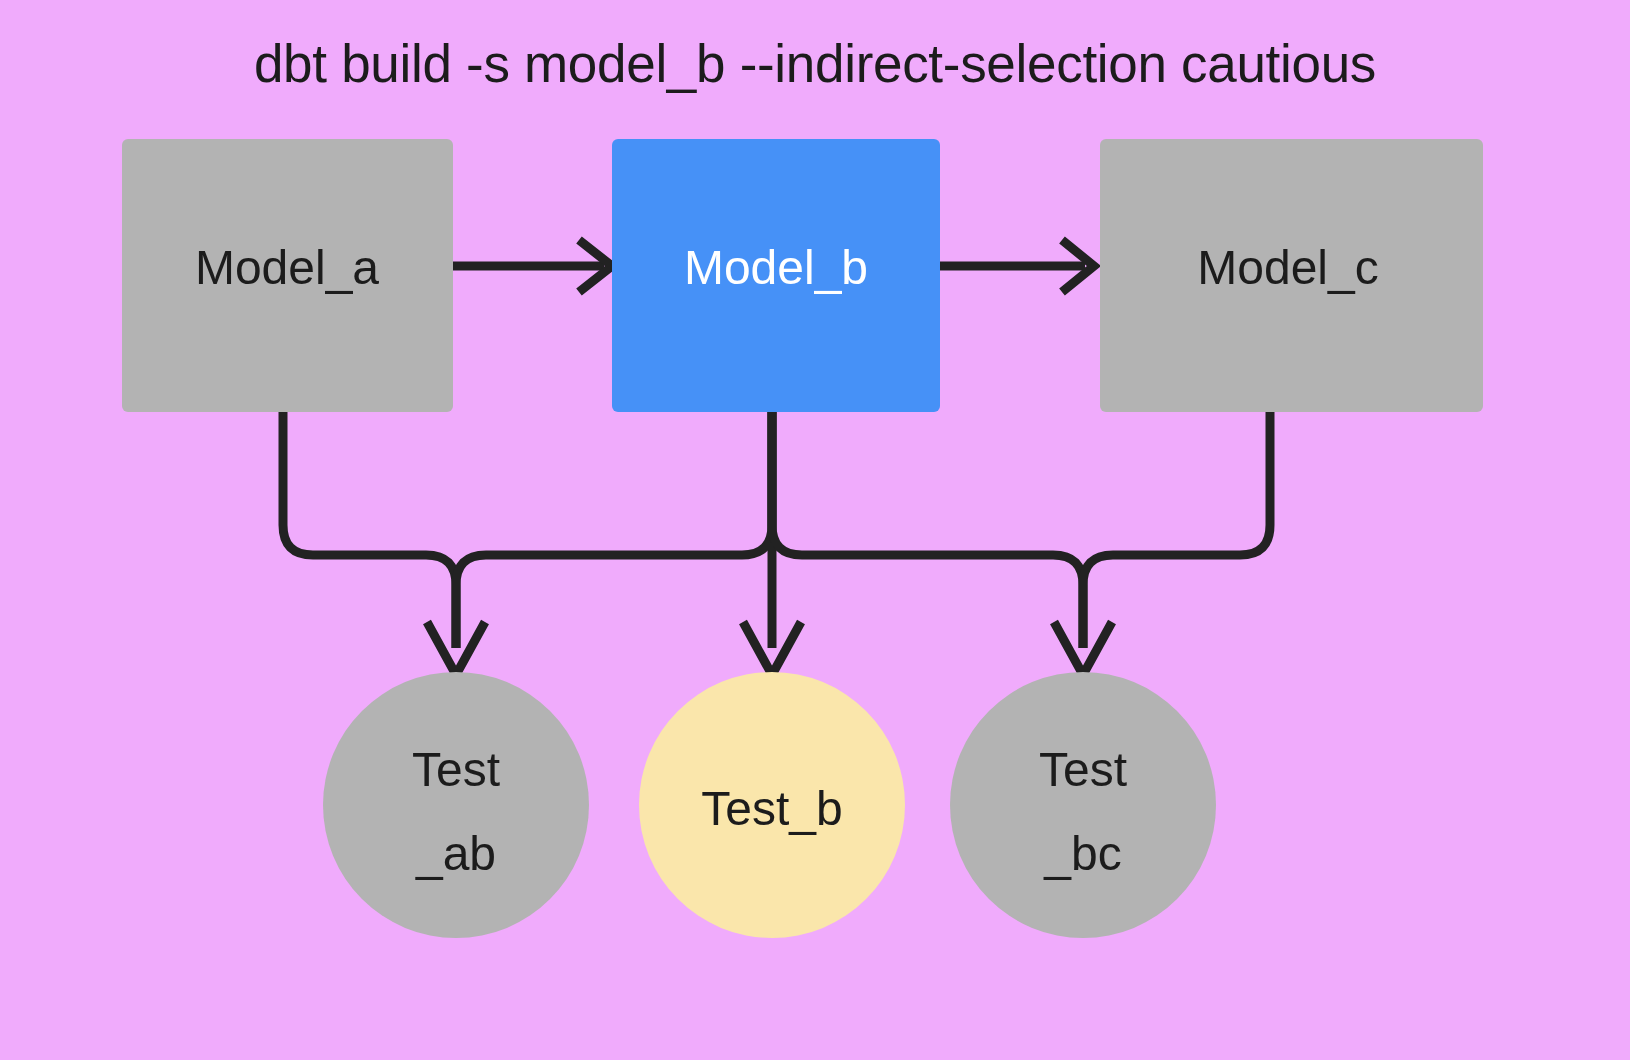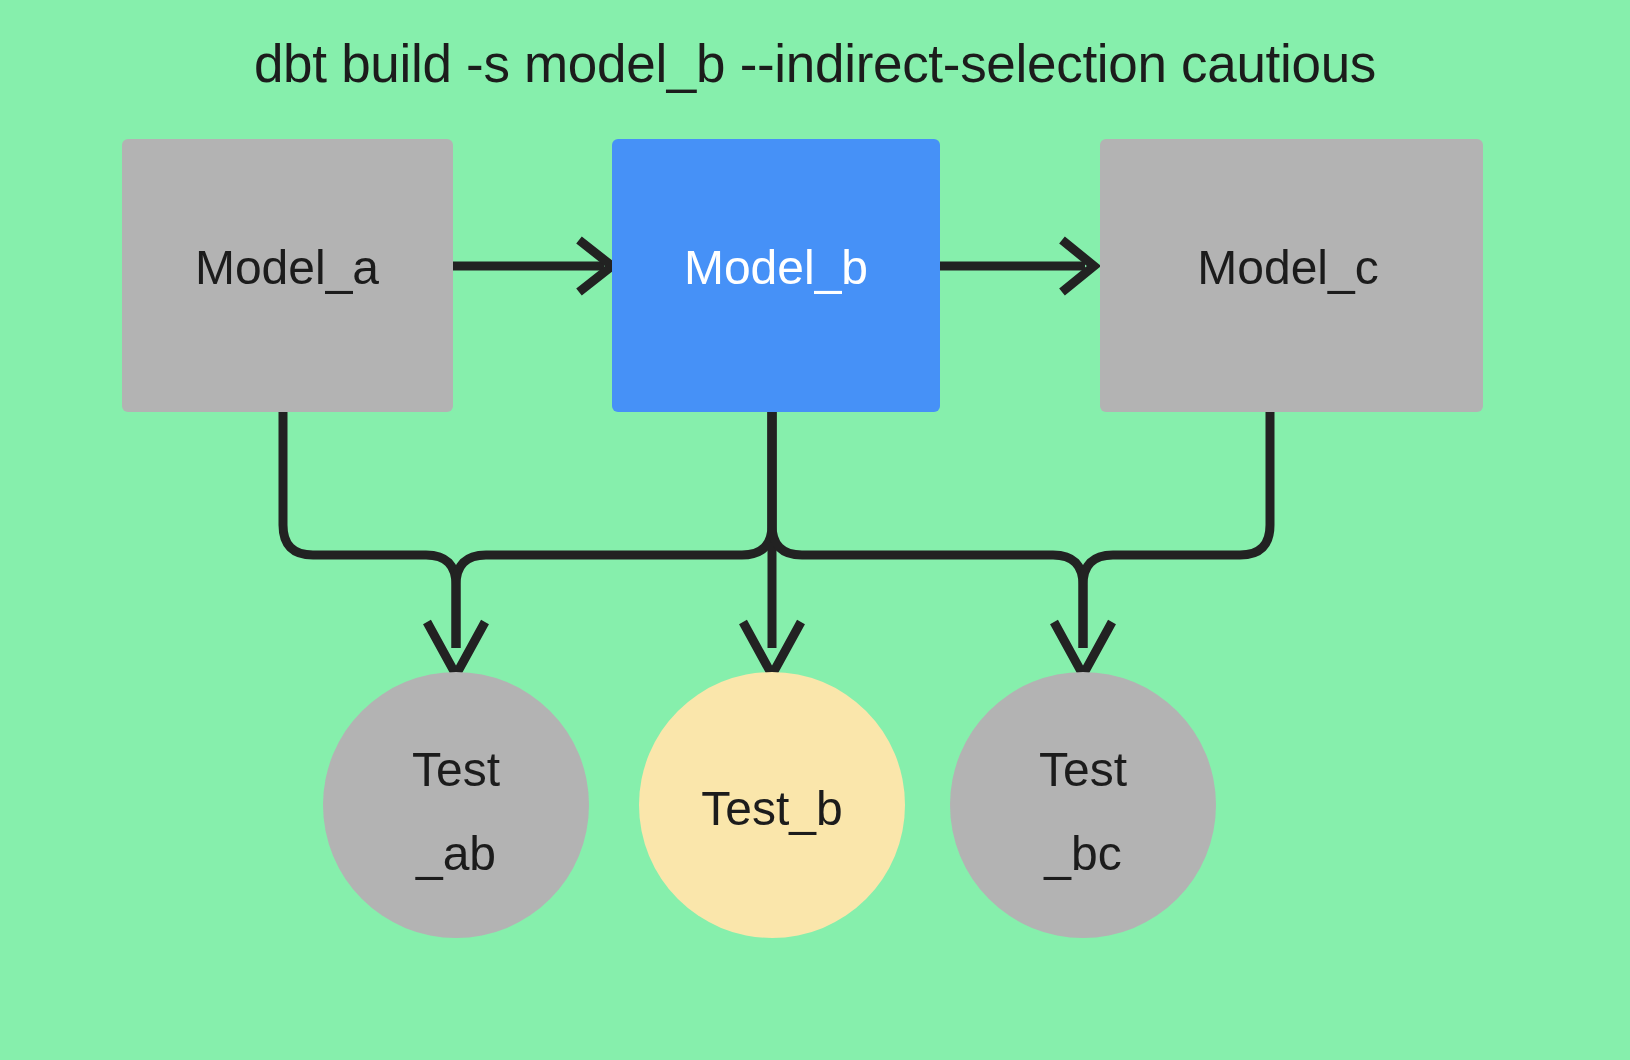--- a/index.html
+++ b/index.html
@@ -10,21 +10,21 @@
   body {
     width: 1630px;
     height: 1060px;
     font-family: "Liberation Sans", sans-serif;
     overflow: hidden;
   }
   #canvas {
     position: relative;
     width: 1630px;
     height: 1060px;
-    background: #86efac;
+    background: #f0abfc;
   }
   svg#diagram {
     position: absolute;
     top: 0;
     left: 0;
     width: 1630px;
     height: 1060px;
     display: block;
   }
   .title-text {

